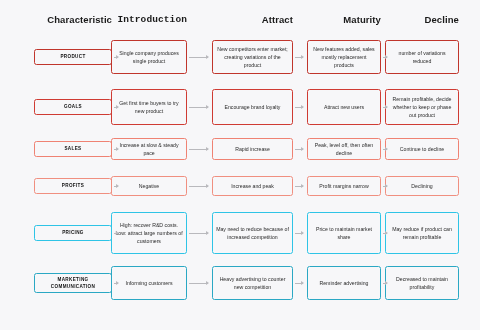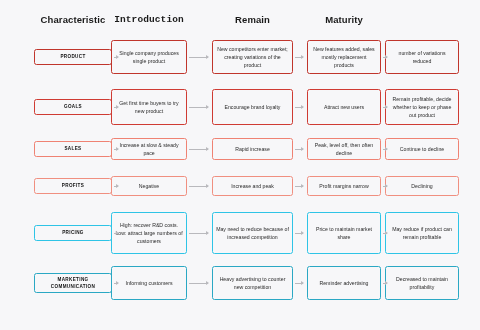--- a/index.html
+++ b/index.html
@@ -11,21 +11,21 @@
   }
   #chart {
     position: relative;
     width: 480px; height: 330px;
     background: #f7f7f9;
   }
   
   .col-head {
     position: absolute;
     top: 14px;
-    text-align: center;
+    text-align: right;
     font-size: 9.5px;
     font-weight: bold;
     color: #1a1a1a;
     letter-spacing: 0.1px;
     white-space: nowrap;
   }
   
   .box {
     position: absolute;
     background: #f7f7f9;
@@ -69,22 +69,23 @@
     border-top: 2.1px solid transparent;
     border-bottom: 2.1px solid transparent;
   }
 </style>
 </head>
 <body>
 
 <div id="chart">
     <div class="col-head" style="left: 34px; width: 78px;">Characteristic</div>
     <div class="col-head" style="left: 111px; width: 76px; font-family: Liberation Mono, monospace;">Introduction</div>
-    <div class="col-head" style="left: 212px; width: 81px;">Remain</div>
+    <div class="col-head" style="left: 212px; width: 81px;">Attract</div>
     <div class="col-head" style="left: 307px; width: 74px;">Maturity</div>
+    <div class="col-head" style="left: 385px; width: 74px;">Decline</div>
     <div class="box label c-dark-red" style="left: 34px; top: 49px; width: 78px; height: 16px;">
       <span>PRODUCT</span>
     </div>
     <div class="box c-dark-red" style="left: 111px; top: 40px; width: 76px; height: 34px;">
       <span>Single company produces single product</span>
     </div>
     <div class="box c-dark-red" style="left: 212px; top: 40px; width: 81px; height: 34px;">
       <span>New competitors enter market; creating variations of the product</span>
     </div>
     <div class="box c-dark-red" style="left: 307px; top: 40px; width: 74px; height: 34px;">

